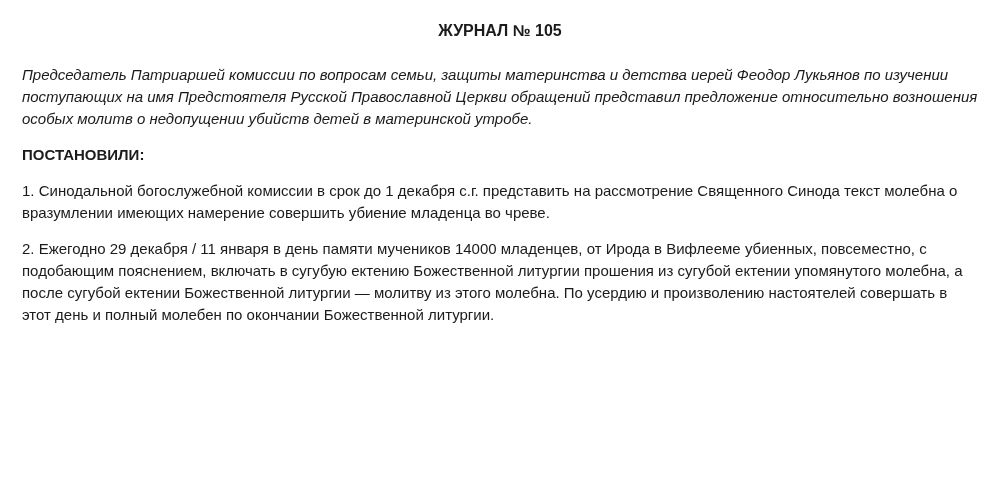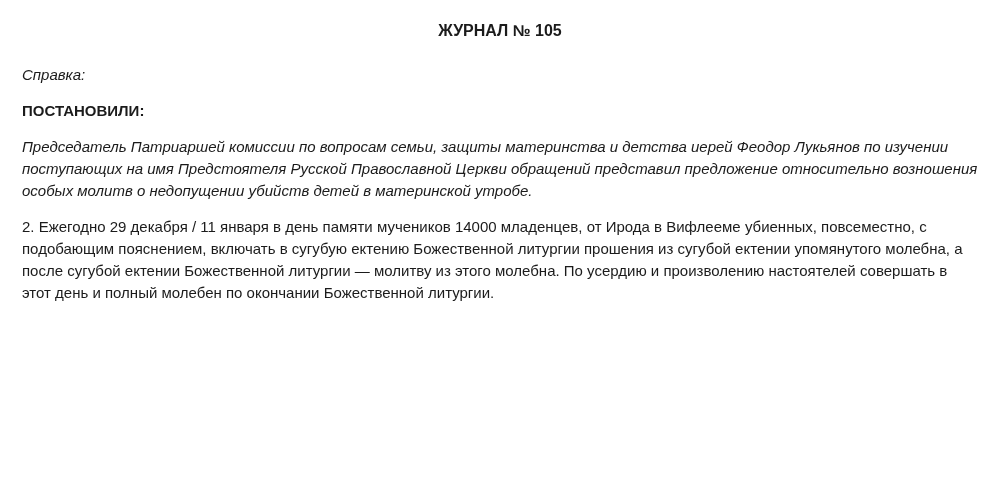--- a/index.html
+++ b/index.html
@@ -40,23 +40,23 @@
   }
 </style>
 </head>
 <body>
 
 <div class="page">
 
   <h1 class="doc-title">ЖУРНАЛ № 105</h1>
 
 
-  <p class="para italic">Справка:</p>
+
+  <p class="para italic">Председатель Патриаршей комиссии по вопросам семьи, защиты материнства и детства иерей Феодор Лукьянов по изучении поступающих на имя Предстоятеля Русской Православной Церкви обращений представил предложение относительно возношения особых молитв о недопущении убийств детей в материнской утробе.</p>
 
   <p class="para heading-bold">ПОСТАНОВИЛИ:</p>
 
-  <p class="para italic">Председатель Патриаршей комиссии по вопросам семьи, защиты материнства и детства иерей Феодор Лукьянов по изучении поступающих на имя Предстоятеля Русской Православной Церкви обращений представил предложение относительно возношения особых молитв о недопущении убийств детей в материнской утробе.</p>
-
+  <p class="para">1. Синодальной богослужебной комиссии в срок до 1 декабря с.г. представить на рассмотрение Священного Синода текст молебна о вразумлении имеющих намерение совершить убиение младенца во чреве.</p>
 
   <p class="para">2. Ежегодно 29 декабря / 11 января в день памяти мучеников 14000 младенцев, от Ирода в Вифлееме убиенных, повсеместно, с подобающим пояснением, включать в сугубую ектению Божественной литургии прошения из сугубой ектении упомянутого молебна, а после сугубой ектении Божественной литургии — молитву из этого молебна. По усердию и произволению настоятелей совершать в этот день и полный молебен по окончании Божественной литургии.</p>
 
 
 </div>
 
 </body></html>

